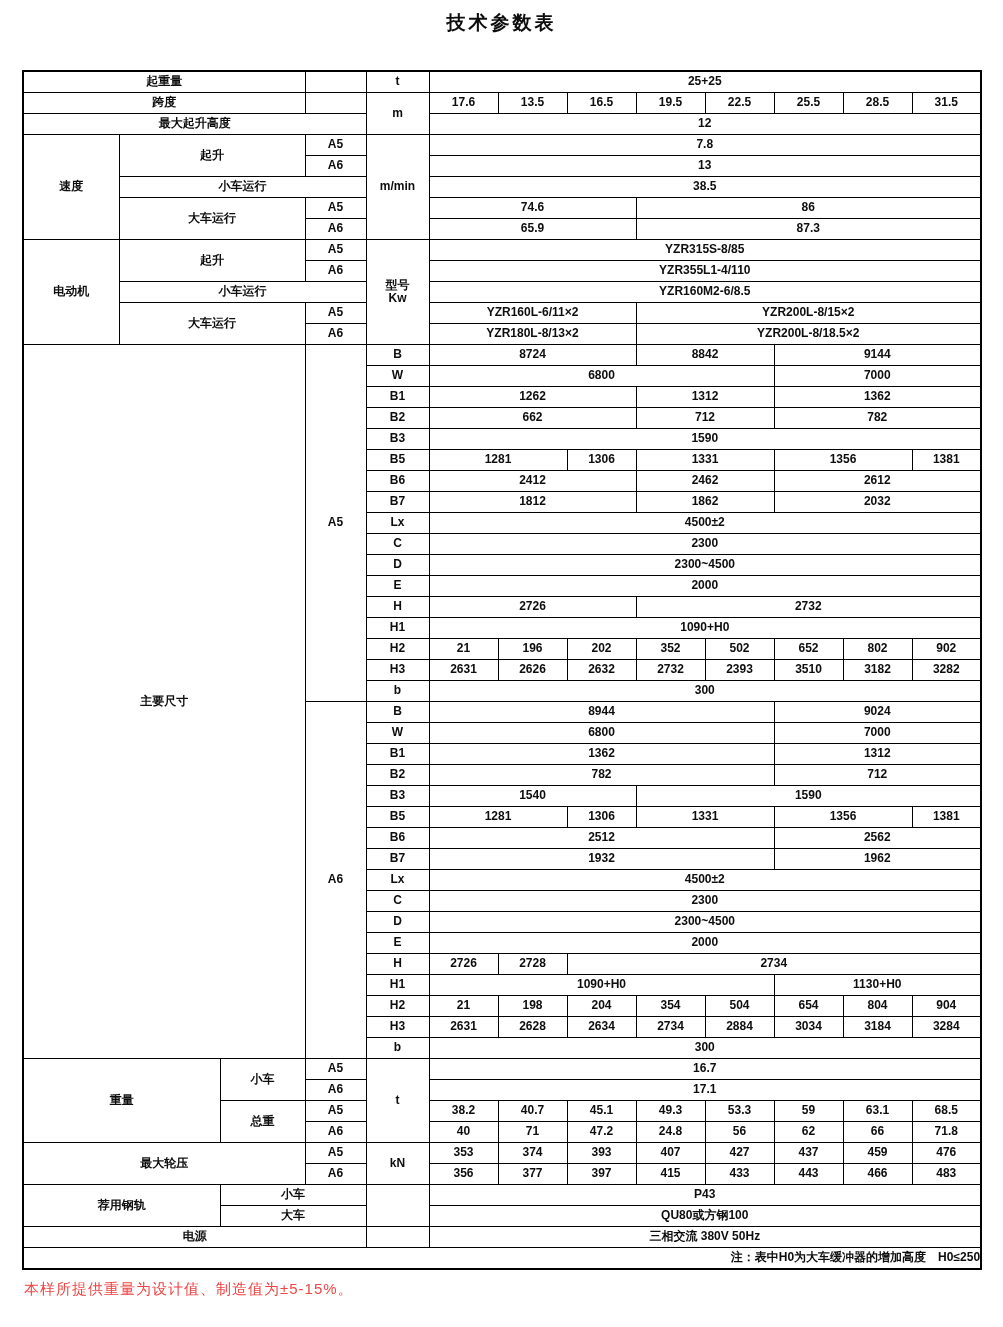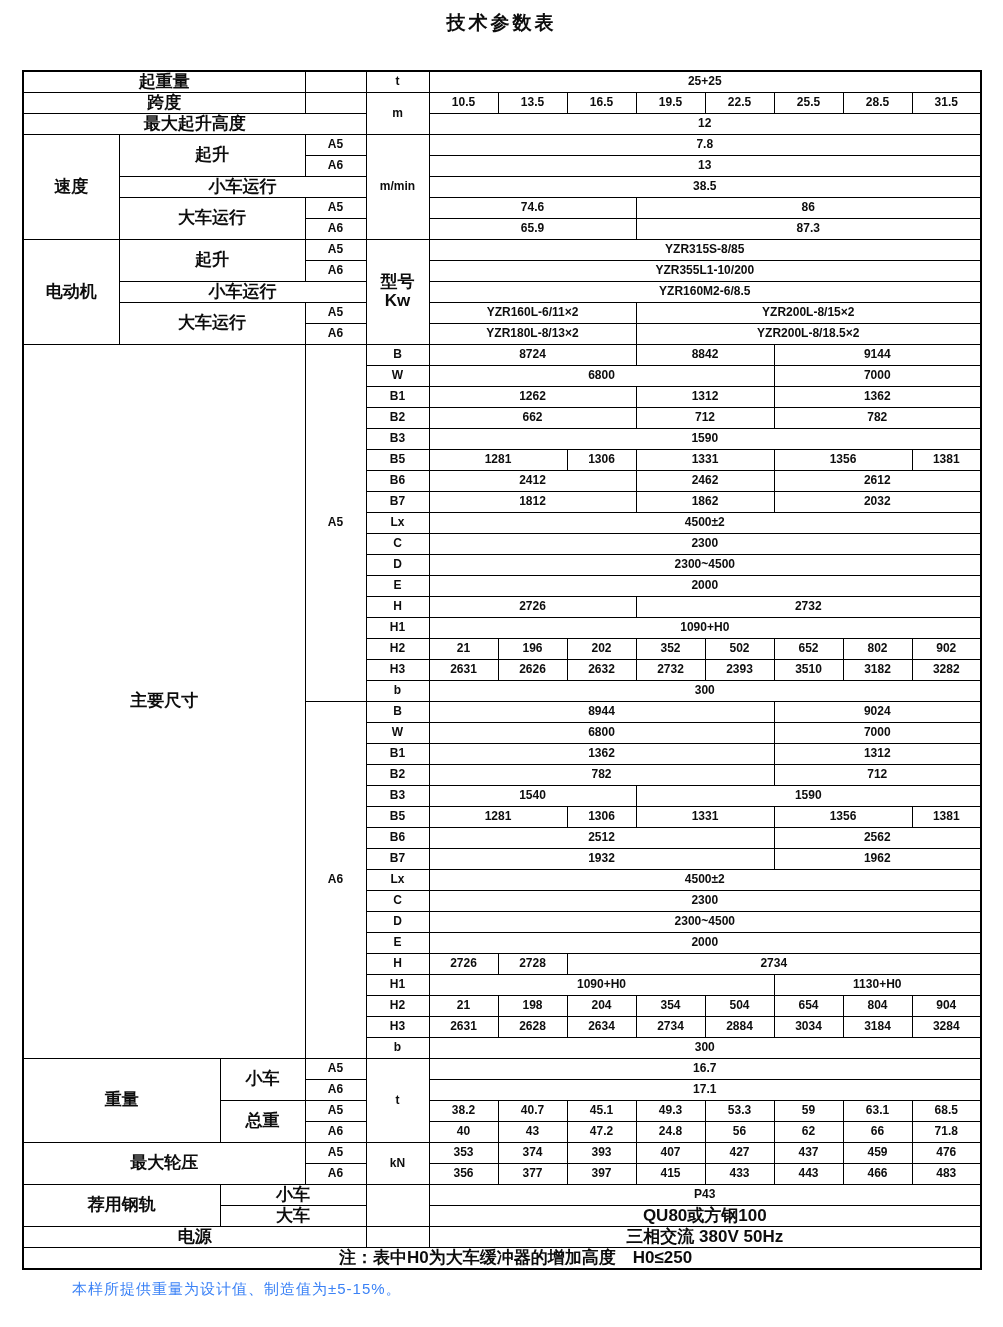--- a/index.html
+++ b/index.html
@@ -45,39 +45,38 @@
     padding: 0;
     text-align: center;
     vertical-align: middle;
     font-size: 12px;
     font-weight: bold;
     line-height: 1.1;
     color: #0d0d0d;
     overflow: hidden;
     white-space: nowrap;
   }
-  table.spec td.lbl { font-size: 17px; }
+  table.spec td.lbl { font-size: 12px; }
   table.spec td.note {
-    text-align: left;
+    text-align: right;
     padding-left: 315px;
   }
   col.c0 { width: 96px; }
   col.c1 { width: 101px; }
   col.c2 { width: 85px; }
   col.c3 { width: 61px; }
   col.c4 { width: 63px; }
   col.cd { width: 69px; }
   .footnote {
     position: absolute;
     left: 24px;
     top: 1280px;
     font-size: 15px;
-    color: #3b82f6;
+    color: #ef4444;
     letter-spacing: 1px;
-    margin-left: 48px;
   }
 </style>
 </head>
 <body>
 
 <div class="page">
   <div class="page-title">技术参数表</div>
 
   <table class="spec">
     <colgroup>
@@ -99,21 +98,21 @@
         <tr>
           <td colspan="3" class="lbl">起重量</td>
           <td></td>
           <td>t</td>
           <td colspan="8">25+25</td>
         </tr>
         <tr>
           <td colspan="3" class="lbl">跨度</td>
           <td></td>
           <td rowspan="2">m</td>
-          <td>10.5</td>
+          <td>17.6</td>
           <td>13.5</td>
           <td>16.5</td>
           <td>19.5</td>
           <td>22.5</td>
           <td>25.5</td>
           <td>28.5</td>
           <td>31.5</td>
         </tr>
         <tr>
           <td colspan="4" class="lbl">最大起升高度</td>
@@ -147,21 +146,21 @@
         </tr>
         <tr>
           <td rowspan="5" class="lbl">电动机</td>
           <td colspan="2" rowspan="2" class="lbl">起升</td>
           <td>A5</td>
           <td rowspan="5" class="lbl">型号<br>Kw</td>
           <td colspan="8">YZR315S-8/85</td>
         </tr>
         <tr>
           <td>A6</td>
-          <td colspan="8">YZR355L1-10/200</td>
+          <td colspan="8">YZR355L1-4/110</td>
         </tr>
         <tr>
           <td colspan="3" class="lbl">小车运行</td>
           <td colspan="8">YZR160M2-6/8.5</td>
         </tr>
         <tr>
           <td colspan="2" rowspan="2" class="lbl">大车运行</td>
           <td>A5</td>
           <td colspan="3">YZR160L-6/11×2</td>
           <td colspan="5">YZR200L-8/15×2</td>
@@ -387,21 +386,21 @@
           <td>45.1</td>
           <td>49.3</td>
           <td>53.3</td>
           <td>59</td>
           <td>63.1</td>
           <td>68.5</td>
         </tr>
         <tr>
           <td>A6</td>
           <td>40</td>
-          <td>43</td>
+          <td>71</td>
           <td>47.2</td>
           <td>24.8</td>
           <td>56</td>
           <td>62</td>
           <td>66</td>
           <td>71.8</td>
         </tr>
         <tr>
           <td colspan="3" rowspan="2" class="lbl">最大轮压</td>
           <td>A5</td>

